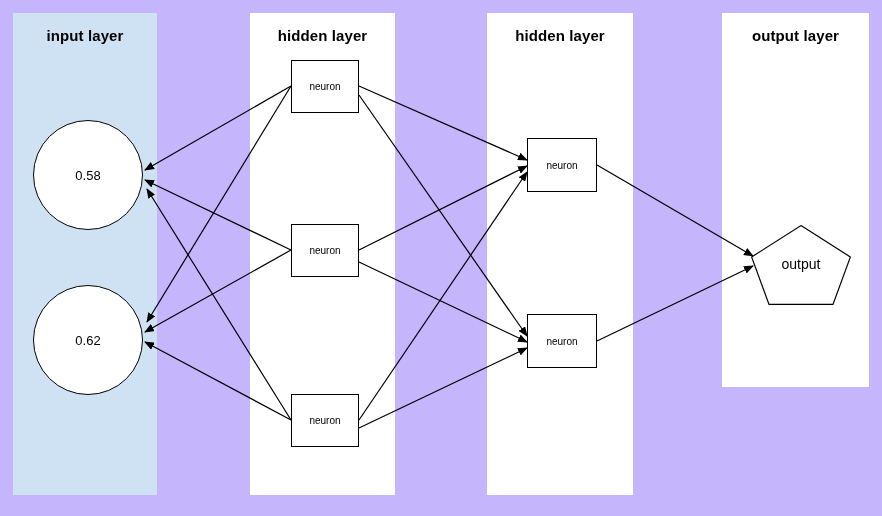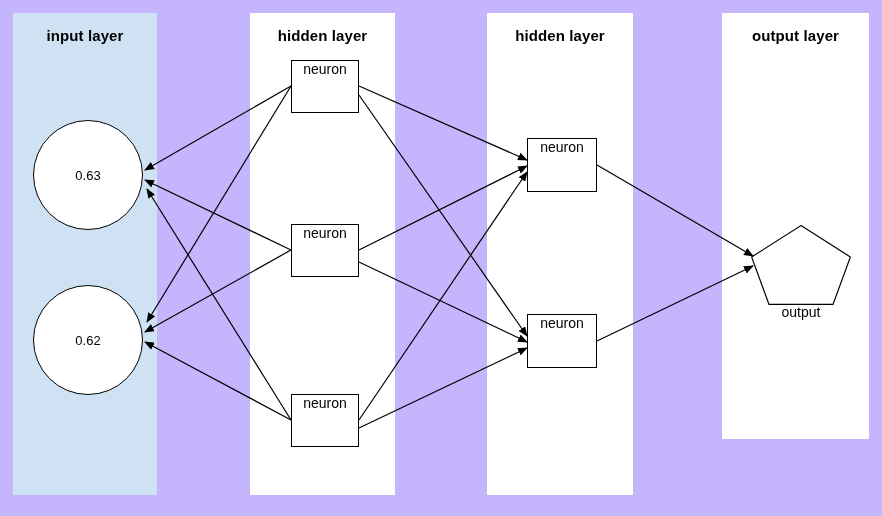--- a/index.html
+++ b/index.html
@@ -61,35 +61,35 @@
     justify-content: center;
     font-size: 13px;
     color: #000000;
   }
   .node-box {
     position: absolute;
     border: 1.3px solid #000000;
     background: #ffffff;
     box-sizing: border-box;
     display: flex;
+    align-items: center;
     justify-content: center;
-    font-size: 14px;
+    font-size: 10px;
     color: #000000;
   }
   .node-pentagon {
     position: absolute;
   }
   .pentagon-label {
     position: absolute;
     left: 0;
     right: 0;
     text-align: center;
     font-size: 14px;
     color: #000000;
-    margin-top: 48px;
   }
   .node-layer {
     position: absolute;
     left: 0;
     top: 0;
     width: 882px;
     height: 516px;
   }
 </style>
 </head>
@@ -99,21 +99,21 @@
 
   <div class="layer-panel input" id="panel-0" style="left: 13px; top: 13px; width: 144px; height: 482px; background: rgb(207, 226, 243);">
     <div class="layer-title">input layer</div>
   </div>
   <div class="layer-panel hidden-p" id="panel-1" style="left: 250px; top: 13px; width: 145px; height: 482px; background: rgb(255, 255, 255);">
     <div class="layer-title">hidden layer</div>
   </div>
   <div class="layer-panel hidden-p" id="panel-2" style="left: 487px; top: 13px; width: 146px; height: 482px; background: rgb(255, 255, 255);">
     <div class="layer-title">hidden layer</div>
   </div>
-  <div class="layer-panel output-p" id="panel-3" style="left: 722px; top: 13px; width: 147px; height: 426px; background: rgb(255, 255, 255);">
+  <div class="layer-panel output-p" id="panel-3" style="left: 722px; top: 13px; width: 147px; height: 374px; background: rgb(255, 255, 255);">
     <div class="layer-title">output layer</div>
   </div>
 
   <svg id="edges-svg" viewBox="0 0 882 516">
     <defs>
       <marker id="arrowhead" markerWidth="10" markerHeight="8" refX="9" refY="4" orient="auto" markerUnits="userSpaceOnUse">
         <path d="M0,0 L10,4 L0,8 z" fill="#000000"></path>
       </marker>
     </defs>
     <g id="edges-group">
@@ -129,21 +129,21 @@
         <line x1="359" y1="95" x2="527" y2="336" stroke="#000000" stroke-width="1.2" marker-end="url(#arrowhead)"></line>
         <line x1="359" y1="262" x2="527" y2="342" stroke="#000000" stroke-width="1.2" marker-end="url(#arrowhead)"></line>
         <line x1="359" y1="428" x2="527" y2="348" stroke="#000000" stroke-width="1.2" marker-end="url(#arrowhead)"></line>
         <line x1="597" y1="165" x2="753" y2="256" stroke="#000000" stroke-width="1.2" marker-end="url(#arrowhead)"></line>
         <line x1="597" y1="341" x2="753" y2="266" stroke="#000000" stroke-width="1.2" marker-end="url(#arrowhead)"></line>
       </g>
   </svg>
 
   <div class="node-layer" id="nodes-layer">
       <div class="node-circle" style="left: 33px; top: 120px; width: 110px; height: 110px;">
-        <span>0.63</span>
+        <span>0.58</span>
       </div>
       <div class="node-circle" style="left: 33px; top: 285px; width: 110px; height: 110px;">
         <span>0.62</span>
       </div>
       <div class="node-box" style="left: 291px; top: 60px; width: 68px; height: 53px;">
         <span>neuron</span>
       </div>
       <div class="node-box" style="left: 291px; top: 224px; width: 68px; height: 53px;">
         <span>neuron</span>
       </div>

